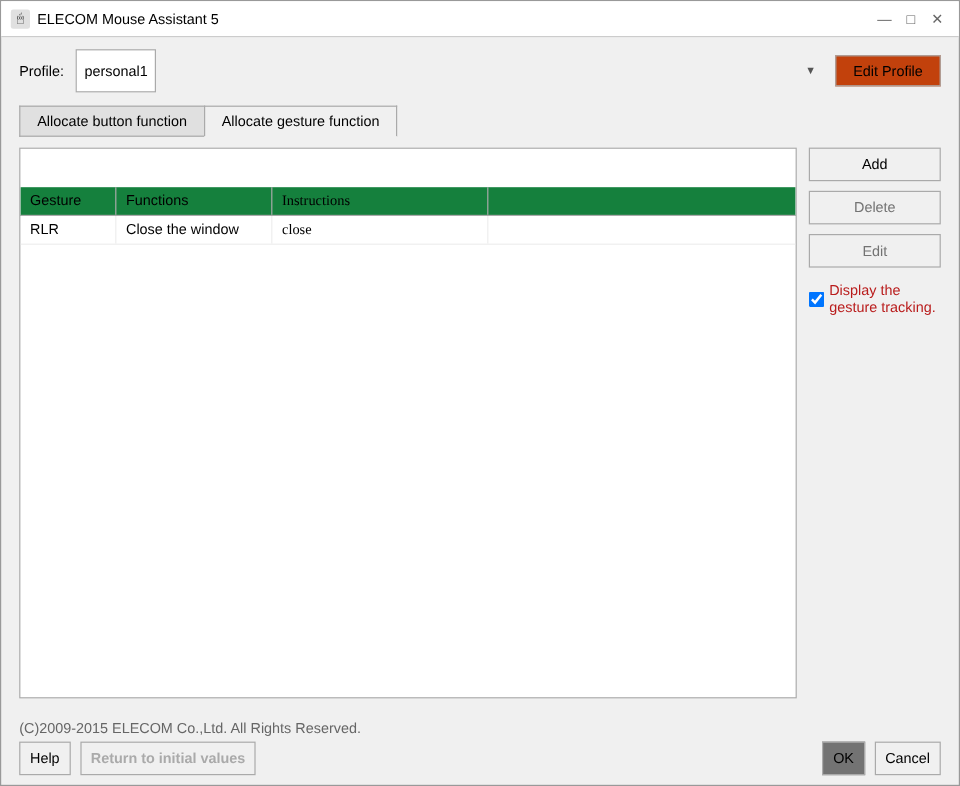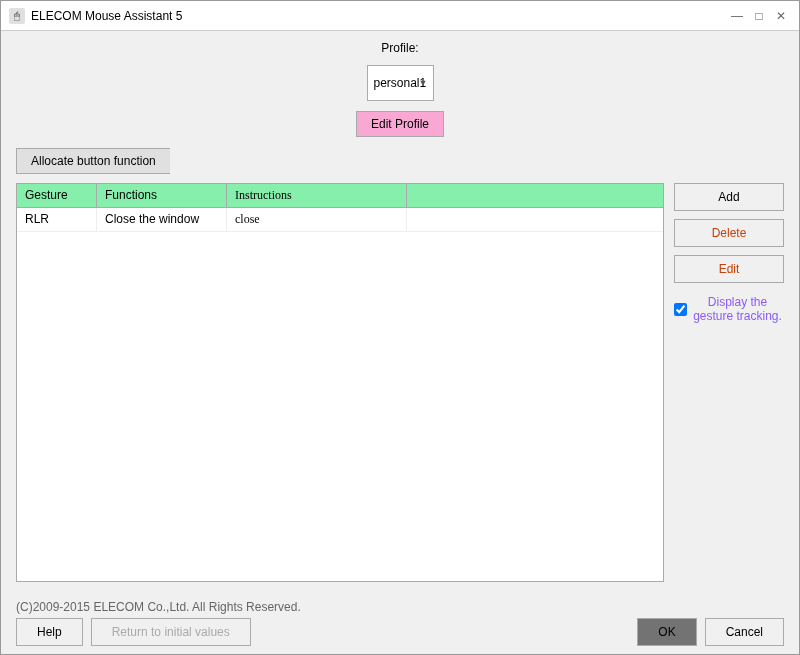--- a/index.html
+++ b/index.html
@@ -84,21 +84,20 @@
       padding: 10px 15px;
       display: flex;
       flex-direction: column;
       gap: 10px;
     }
 
     .profile-row {
       display: flex;
       align-items: center;
       gap: 10px;
-      flex-direction: column;
     }
 
     .profile-label {
       color: #000;
       font-size: 12px;
       white-space: nowrap;
     }
 
     .profile-select {
       flex: 1;
@@ -125,21 +124,21 @@
       top: 50%;
       transform: translateY(-50%);
       font-size: 9px;
       color: #555;
       pointer-events: none;
     }
 
     .edit-profile-btn {
       height: 26px;
       padding: 0 14px;
-      background: #f9a8d4;
+      background: #c2410c;
       border: 1px solid #aaa;
       cursor: pointer;
       font-size: 12px;
       white-space: nowrap;
     }
 
     .tabs {
       display: flex;
       flex-shrink: 0;
     }
@@ -177,22 +176,23 @@
       flex: 1;
       border: 1px solid #aaa;
       background: white;
       overflow: hidden;
       display: flex;
       flex-direction: column;
     }
 
     .table-header {
       display: flex;
-      background: #86efac;
+      background: #15803d;
       border-bottom: 1px solid #aaa;
+      margin-top: 32px;
     }
 
     .table-header-cell {
       padding: 4px 8px;
       font-size: 12px;
       color: #000;
       border-right: 1px solid #aaa;
     }
 
     .table-header-cell:last-child {
@@ -237,39 +237,38 @@
     .side-btn {
       height: 28px;
       background: #f0f0f0;
       border: 1px solid #aaa;
       cursor: pointer;
       font-size: 12px;
       text-align: center;
     }
 
     .side-btn:disabled {
-      color: #c2410c;
+      color: #737373;
       cursor: default;
     }
 
     .checkbox-row {
       display: flex;
       align-items: center;
       gap: 4px;
       margin-top: 4px;
     }
 
     .checkbox-row input[type="checkbox"] {
       cursor: pointer;
     }
 
     .checkbox-label {
       font-size: 12px;
-      color: #8b5cf6;
-      text-align: center;
+      color: #b91c1c;
     }
 
     .footer {
       padding: 8px 15px;
       display: flex;
       flex-direction: column;
       gap: 4px;
       flex-shrink: 0;
     }
 
@@ -290,30 +289,31 @@
       gap: 8px;
     }
 
     .footer-right {
       display: flex;
       gap: 8px;
     }
 
     .footer-btn {
       height: 28px;
-      padding: 0 20px;
+      padding: 0 8px;
       background: #f0f0f0;
       border: 1px solid #aaa;
       cursor: pointer;
       font-size: 12px;
     }
 
     .footer-btn:disabled {
       color: #aaa;
       cursor: default;
+      font-weight: bold;
     }
 
     .footer-btn.primary {
       background: #737373;
     }
   </style>
 </head>
 <body>
 
 <div class="window">
@@ -338,20 +338,23 @@
         <select class="profile-select">
           <option value="personal1">personal1</option>
         </select>
       </div>
       <button class="edit-profile-btn">Edit Profile</button>
     </div>
 
     <div class="tabs">
       <div class="tab">
         <span>Allocate button function</span>
+      </div>
+      <div class="tab active">
+        <span>Allocate gesture function</span>
       </div>
     </div>
 
     <div class="main-area">
 
       <div class="table-panel">
         <div class="table-header">
           <div class="table-header-cell col-gesture">Gesture</div>
           <div class="table-header-cell col-functions">Functions</div>
           <div class="table-header-cell col-instructions">Instructions</div>

